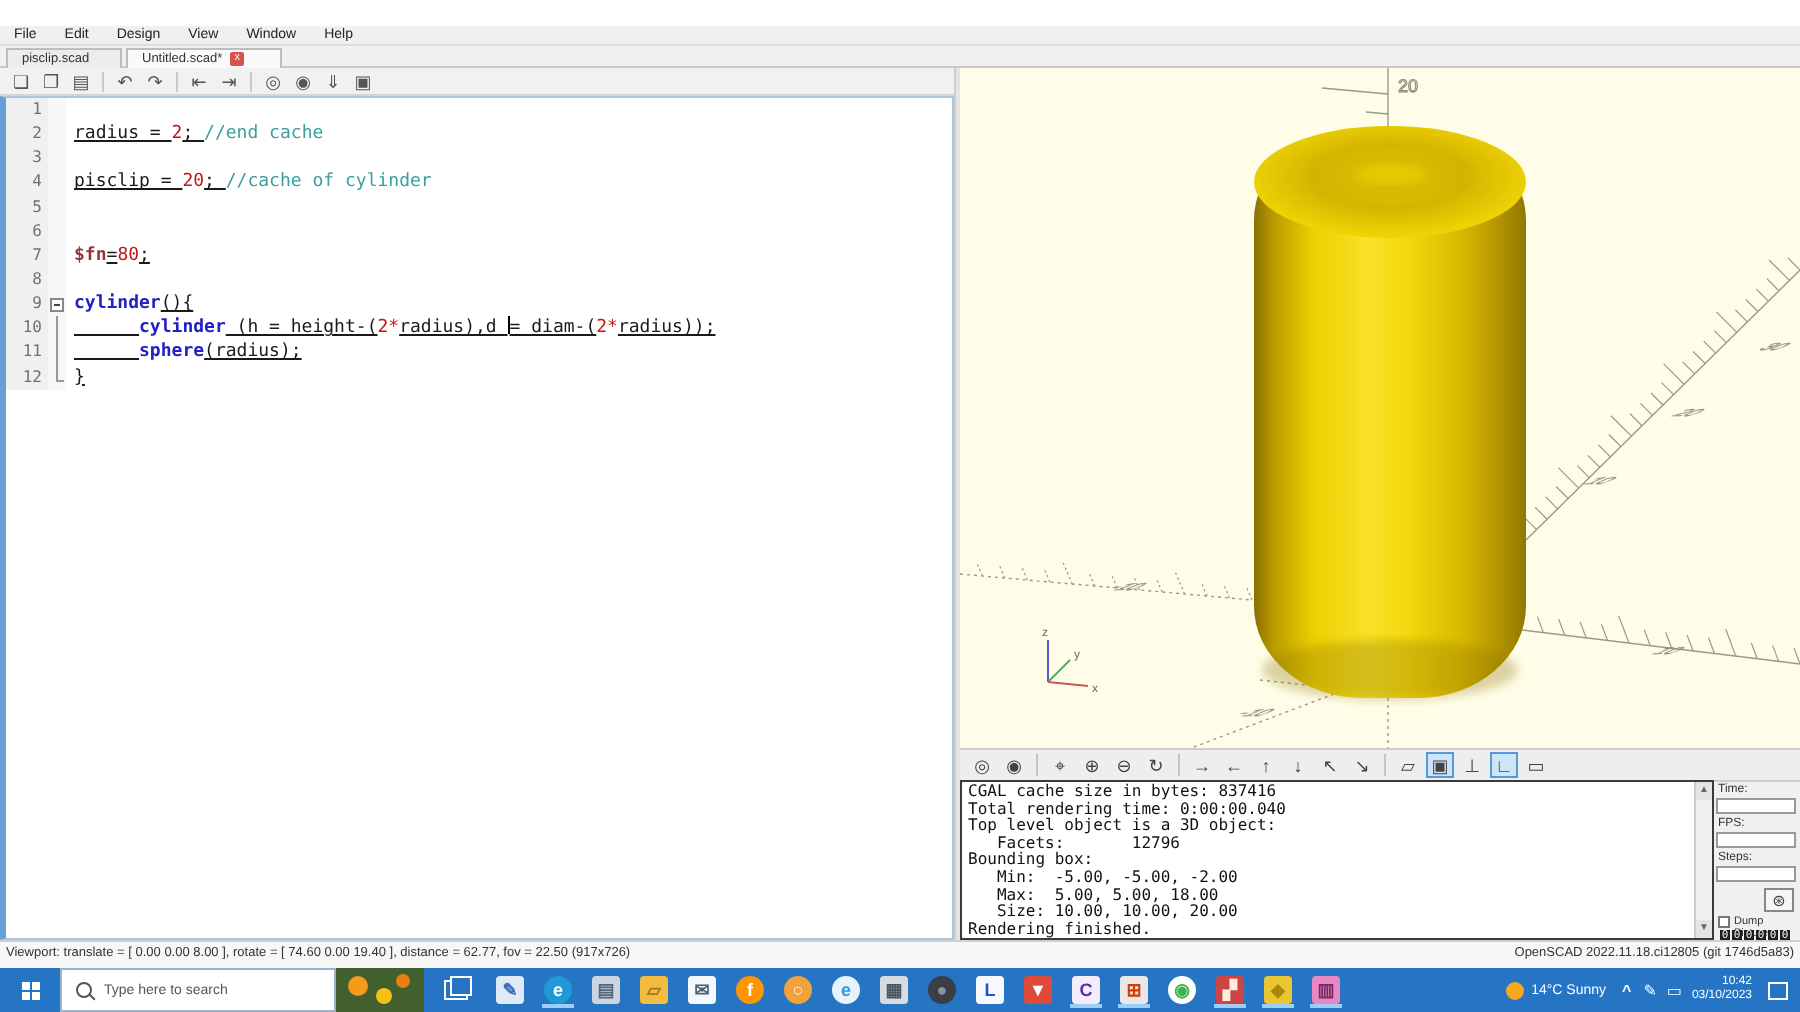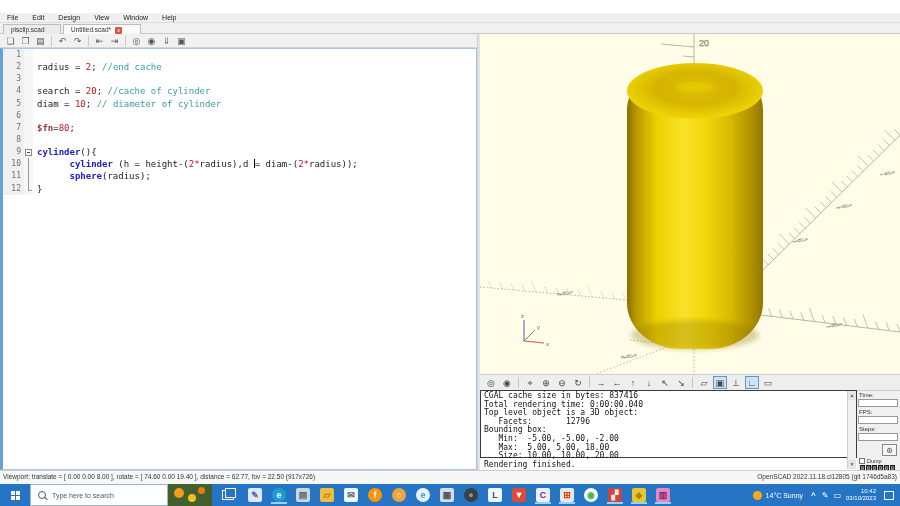--- a/index.html
+++ b/index.html
@@ -37,36 +37,36 @@
   .editor{left:0;top:48px;width:477px;height:422px;background:#fff;border:1px solid #a9c7e2;border-left:3px solid #66a0d4;box-sizing:border-box;overflow:hidden;}
   .eline{display:flex;height:12.15px;line-height:12.15px;font-family:"DejaVu Sans Mono",monospace;font-size:9px;white-space:pre;}
   .eline .num{width:18px;text-align:right;padding-right:3px;background:#f0f0f0;color:#707070;font-size:8px;flex:none;}
   .eline .fold{width:9px;background:#f7f7f7;flex:none;position:relative;}
   .fold.fline::before{content:"";position:absolute;left:4px;top:0;bottom:0;border-left:1px solid #999;}
   .fold.fend::before{content:"";position:absolute;left:4px;top:0;height:7px;border-left:1px solid #999;}
   .fold.fend::after{content:"";position:absolute;left:4px;top:7px;width:4px;border-top:1px solid #999;}
   .foldbox{position:absolute;left:1px;top:2.5px;width:7px;height:7px;background:#fff;border:1px solid #888;box-sizing:border-box;}
   .foldbox::after{content:"";position:absolute;left:1px;top:2px;width:3px;border-top:1px solid #444;}
   .code{padding-left:4px;}
-  .p{color:#1a1a1a;} .n{color:#c01818;} .c{color:#3a9e9e;} .k{color:#2020c4;font-weight:bold;} .s{color:#943636;font-weight:bold;}
+  .p{color:#1a1a1a;text-decoration:underline;} .n{color:#c01818;} .c{color:#3a9e9e;} .k{color:#2020c4;font-weight:bold;} .s{color:#943636;font-weight:bold;}
   .caret{display:inline-block;width:1px;height:9px;background:#000;vertical-align:-1px;}
 
   
   .splitter{left:477px;top:34px;width:3px;height:436px;background:#e4e4e4;border-left:1px solid #cfcfcf;box-sizing:border-box;}
 
   
   .viewport{left:480px;top:34px;width:420px;height:340px;background:#fffde7;overflow:hidden;}
   .vptoolbar{left:480px;top:374px;width:420px;height:16px;background:#eeeeee;border-top:1px solid #ccc;box-sizing:border-box;
              display:flex;align-items:center;padding-left:3px;}
   .vp-btn{width:14px;height:13px;font-size:9px;line-height:13px;text-align:center;color:#444;margin:0 1px;border:1px solid transparent;box-sizing:border-box;}
   .vp-btn.active{background:#cfe4f7;border:1px solid #5599dd;}
   .vp-sep{width:1px;height:11px;background:#c4c4c4;margin:0 3px;}
 
   
-  .console{left:480px;top:390px;width:377px;height:68px;background:#fff;border:1px solid #3a3a3a;box-sizing:border-box;}
+  .console{left:480px;top:390px;width:377px;height:80px;background:#fff;border:1px solid #3a3a3a;box-sizing:border-box;}
   .console pre{margin:0;padding:1px 3px;font-family:"DejaVu Sans Mono",monospace;font-size:8px;line-height:8.6px;color:#111;}
   .cscroll{position:absolute;right:0;top:0;width:9px;height:78px;background:#f0f0f0;border-left:1px solid #ccc;box-sizing:border-box;}
   .cscroll .arr{position:absolute;left:0;width:8px;height:9px;font-size:5px;text-align:center;line-height:9px;color:#666;background:#e4e4e4;}
 
   
   .animpanel{left:857px;top:390px;width:43px;height:80px;background:#f0f0f0;border-top:1px solid #ccc;box-sizing:border-box;}
   .alabel{position:absolute;left:2px;font-size:6px;color:#333;}
   .ainput{position:absolute;left:1px;width:40px;height:8px;background:#fff;border:1px solid #999;box-sizing:border-box;}
   .abtn{position:absolute;right:3px;width:15px;height:12px;background:#f6f6f6;border:1px solid #888;box-sizing:border-box;
         font-size:8px;line-height:11px;text-align:center;color:#444;}
@@ -146,22 +146,22 @@
       <div class="tb-btn">◎</div>
       <div class="tb-btn">◉</div>
       <div class="tb-btn">⇓</div>
       <div class="tb-btn">▣</div>
     </div>
 
   <div class="abs editor" id="editor">
       <div class="eline"><div class="num">1</div><div class="fold"></div><div class="code"></div></div>
       <div class="eline"><div class="num">2</div><div class="fold"></div><div class="code"><span class="p">radius = </span><span class="n">2</span><span class="p">; </span><span class="c">//end cache</span></div></div>
       <div class="eline"><div class="num">3</div><div class="fold"></div><div class="code"></div></div>
-      <div class="eline"><div class="num">4</div><div class="fold"></div><div class="code"><span class="p">search = </span><span class="n">20</span><span class="p">; </span><span class="c">//cache of cylinder</span></div></div>
-      <div class="eline"><div class="num">5</div><div class="fold"></div><div class="code"><span class="p">diam = </span><span class="n">10</span><span class="p">; </span><span class="c">// diameter of cylinder</span></div></div>
+      <div class="eline"><div class="num">4</div><div class="fold"></div><div class="code"><span class="p">pisclip = </span><span class="n">20</span><span class="p">; </span><span class="c">//cache of cylinder</span></div></div>
+      <div class="eline"><div class="num">5</div><div class="fold"></div></div>
       <div class="eline"><div class="num">6</div><div class="fold"></div><div class="code"></div></div>
       <div class="eline"><div class="num">7</div><div class="fold"></div><div class="code"><span class="s">$fn</span><span class="p">=</span><span class="n">80</span><span class="p">;</span></div></div>
       <div class="eline"><div class="num">8</div><div class="fold"></div><div class="code"></div></div>
       <div class="eline"><div class="num">9</div><div class="fold"><div class="foldbox"></div></div><div class="code"><span class="k">cylinder</span><span class="p">(){</span></div></div>
       <div class="eline"><div class="num">10</div><div class="fold fline"></div><div class="code"><span class="p">      </span><span class="k">cylinder</span><span class="p"> (h = height-(</span><span class="n">2</span><span class="n">*</span><span class="p">radius),d </span><span class="caret"></span><span class="p">= diam-(</span><span class="n">2</span><span class="n">*</span><span class="p">radius));</span></div></div>
       <div class="eline"><div class="num">11</div><div class="fold fline"></div><div class="code"><span class="p">      </span><span class="k">sphere</span><span class="p">(radius);</span></div></div>
       <div class="eline"><div class="num">12</div><div class="fold fend"></div><div class="code"><span class="p">}</span></div></div>
     </div>
 
   <div class="abs splitter"></div>

